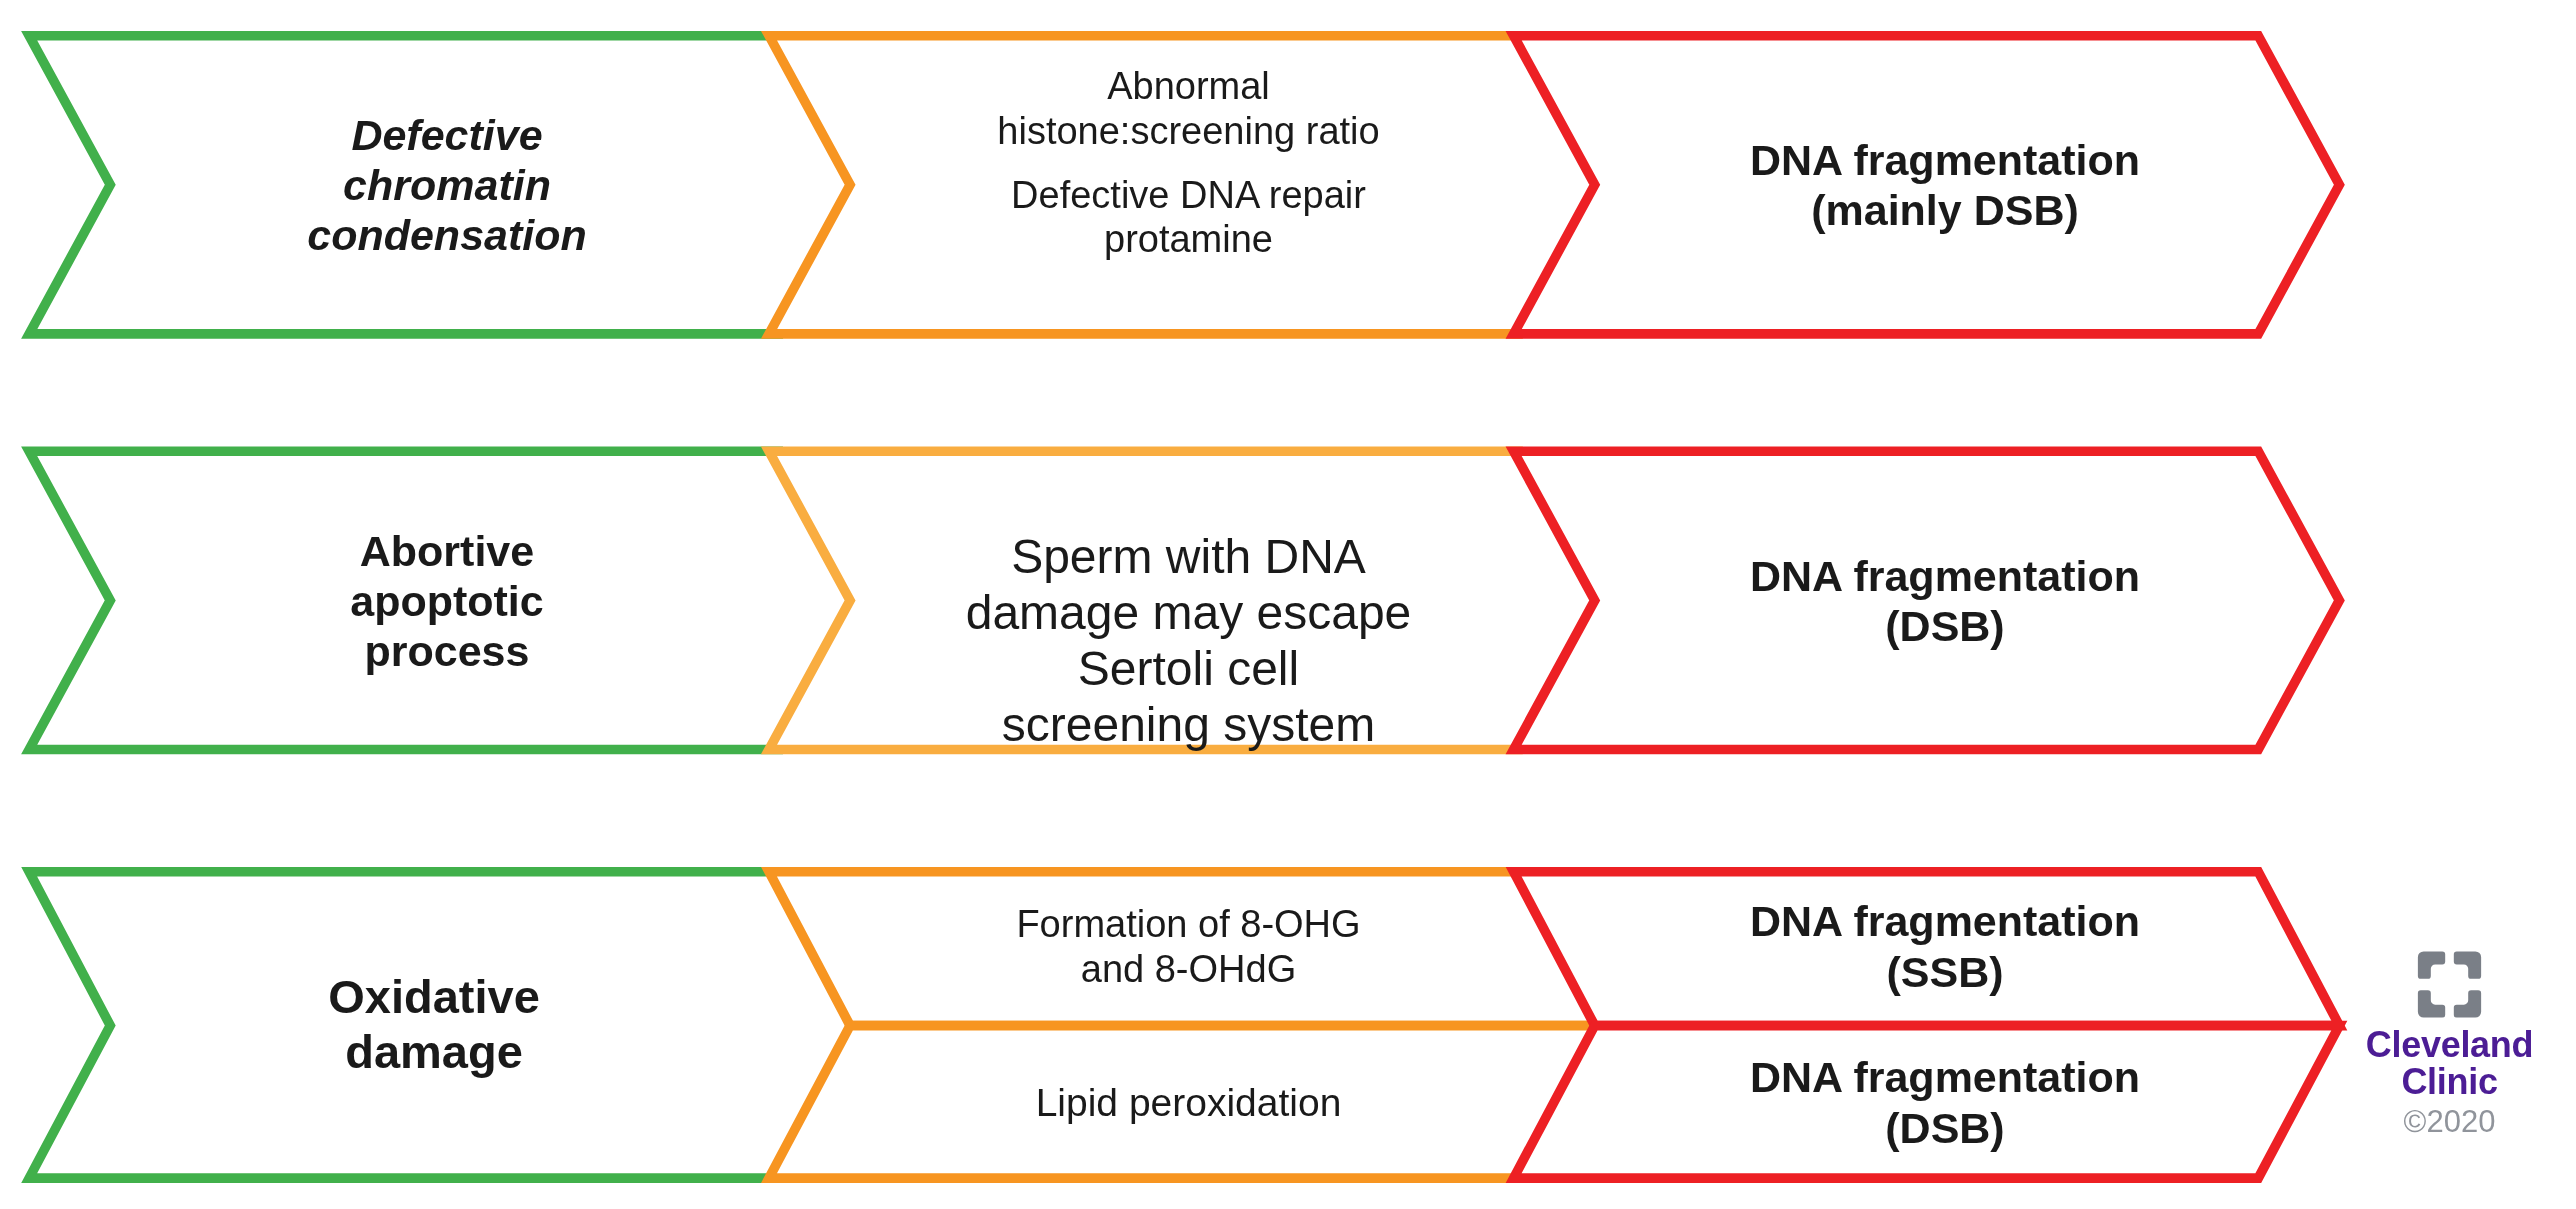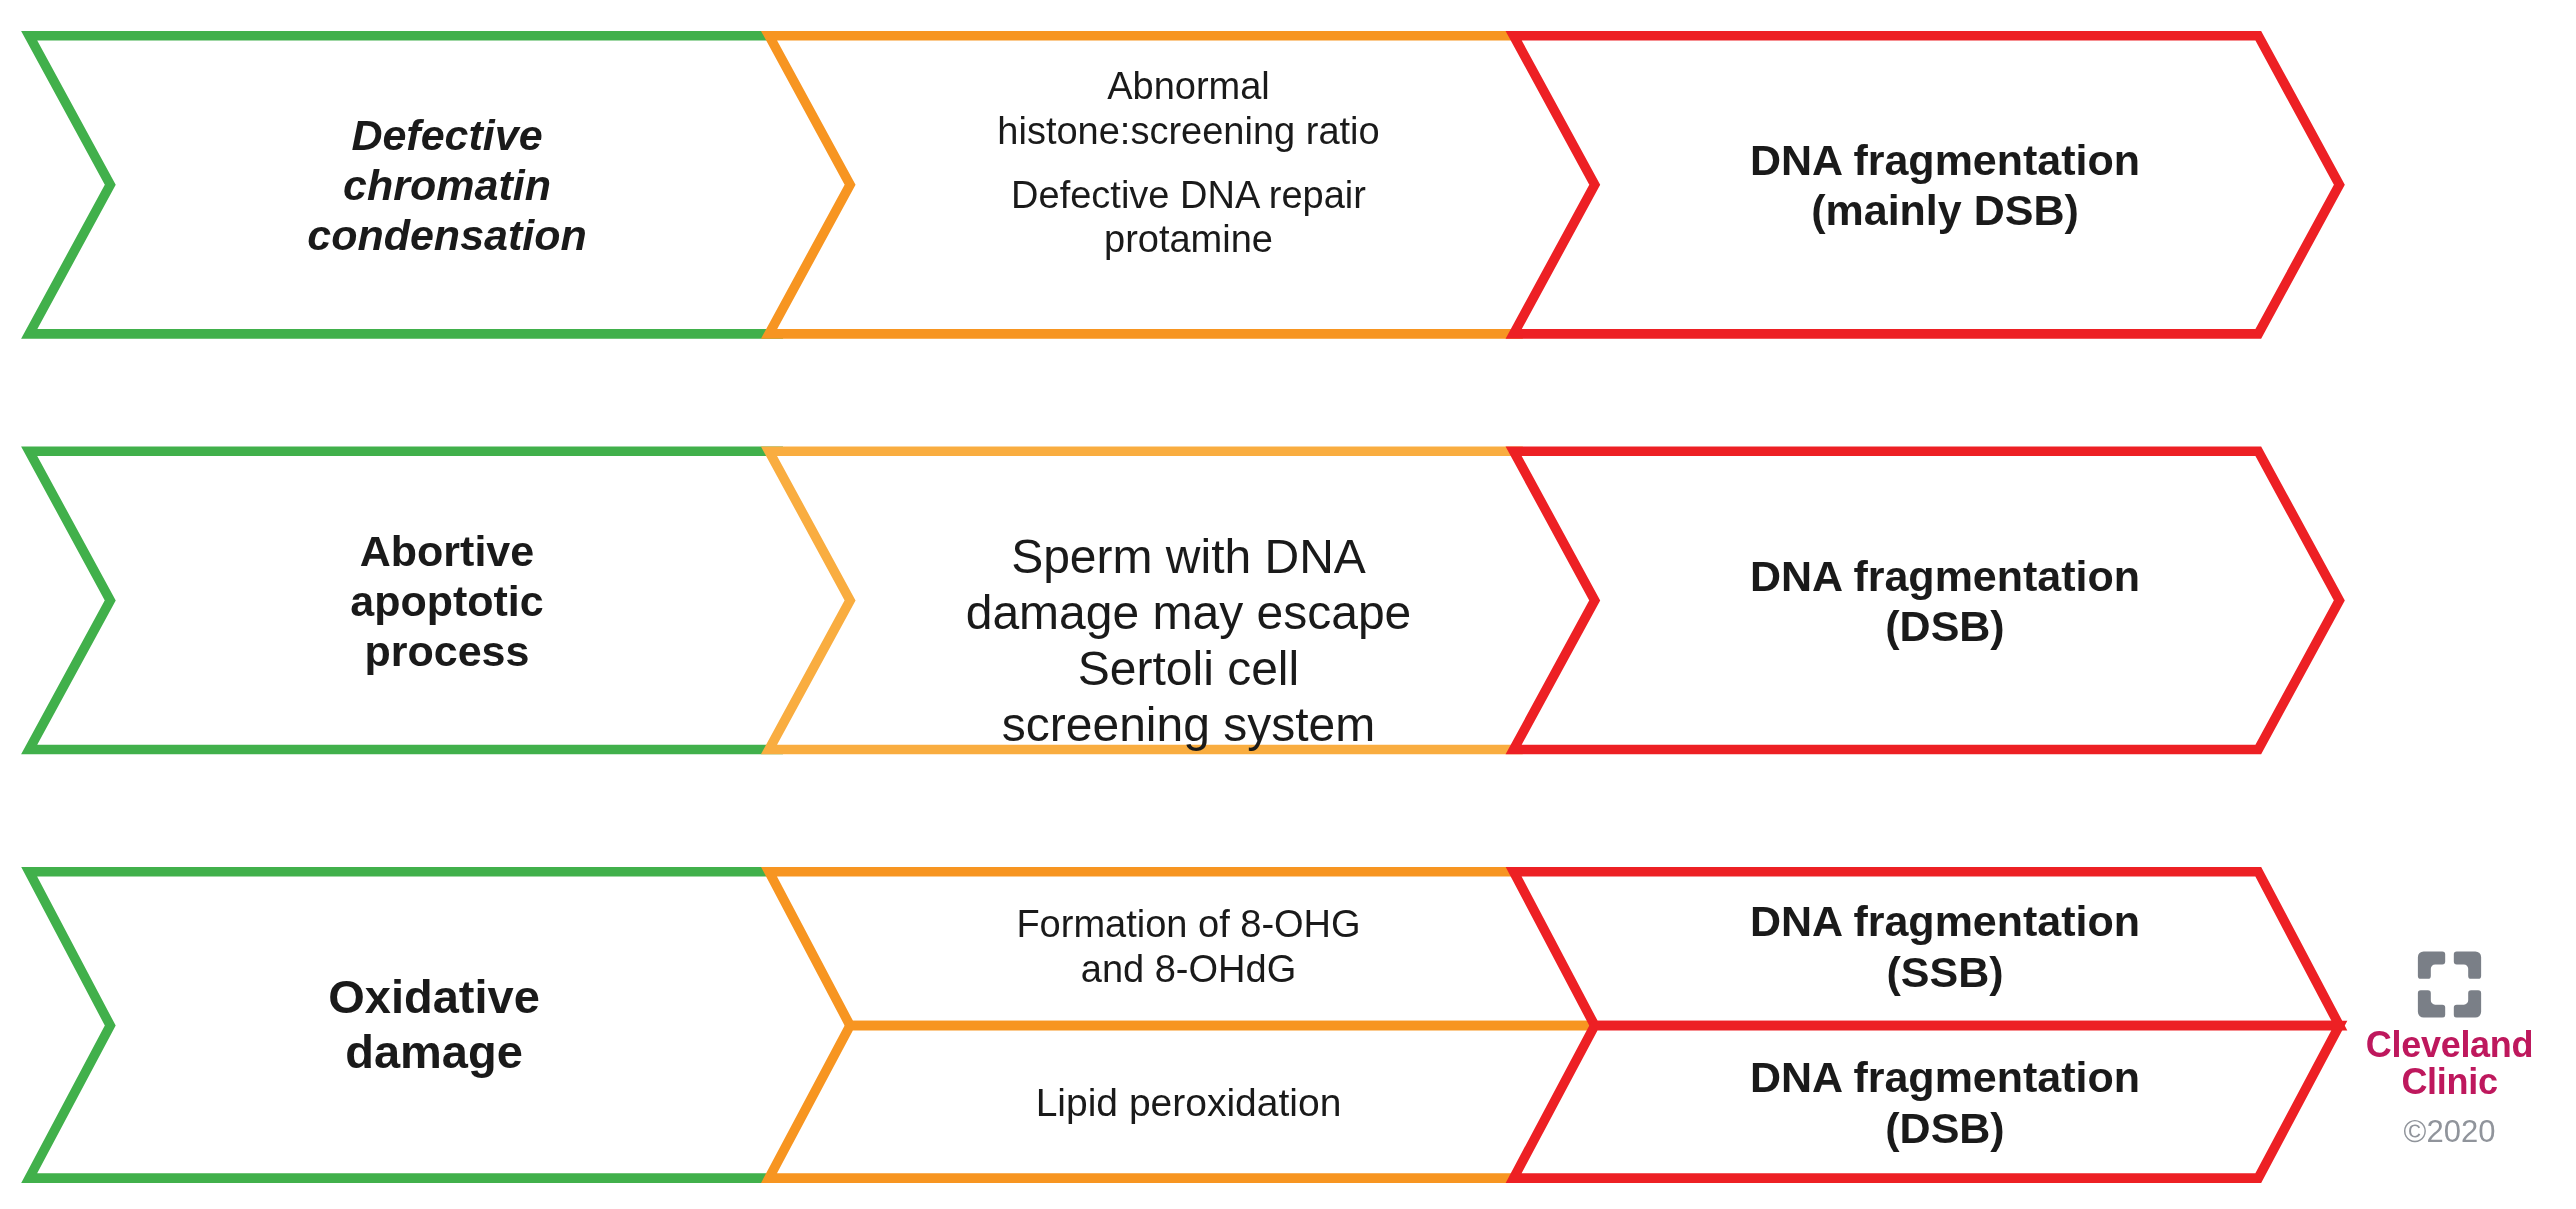--- a/index.html
+++ b/index.html
@@ -57,34 +57,34 @@
     display: flex;
     flex-direction: column;
     align-items: center;
   }
   #logo-mark {
     width: 73px;
     height: 69px;
     margin-bottom: 6.9px;
   }
   #logo-wordmark {
-    color: #be185d;
+    color: #4c1d95;
     font-weight: bold;
     font-size: 36px;
     line-height: 1.04;
     text-align: center;
     letter-spacing: -0.3px;
   }
   #logo-copyright {
     color: #90949b;
     font-weight: normal;
     font-size: 31px;
     line-height: 1.1;
     text-align: center;
-    margin-top: 14px;
+    margin-top: 4px;
   }
 </style>
 </head>
 <body>
 
 <div id="page">
 
   <svg id="flow-svg" viewBox="0 0 3749 1760" aria-hidden="true">
 
     <path class="chev" d="M 42,52 L 1135,52 L 1253,269 L 1135,486 L 42,486 L 160,269 Z" stroke="#41b04b"></path>

